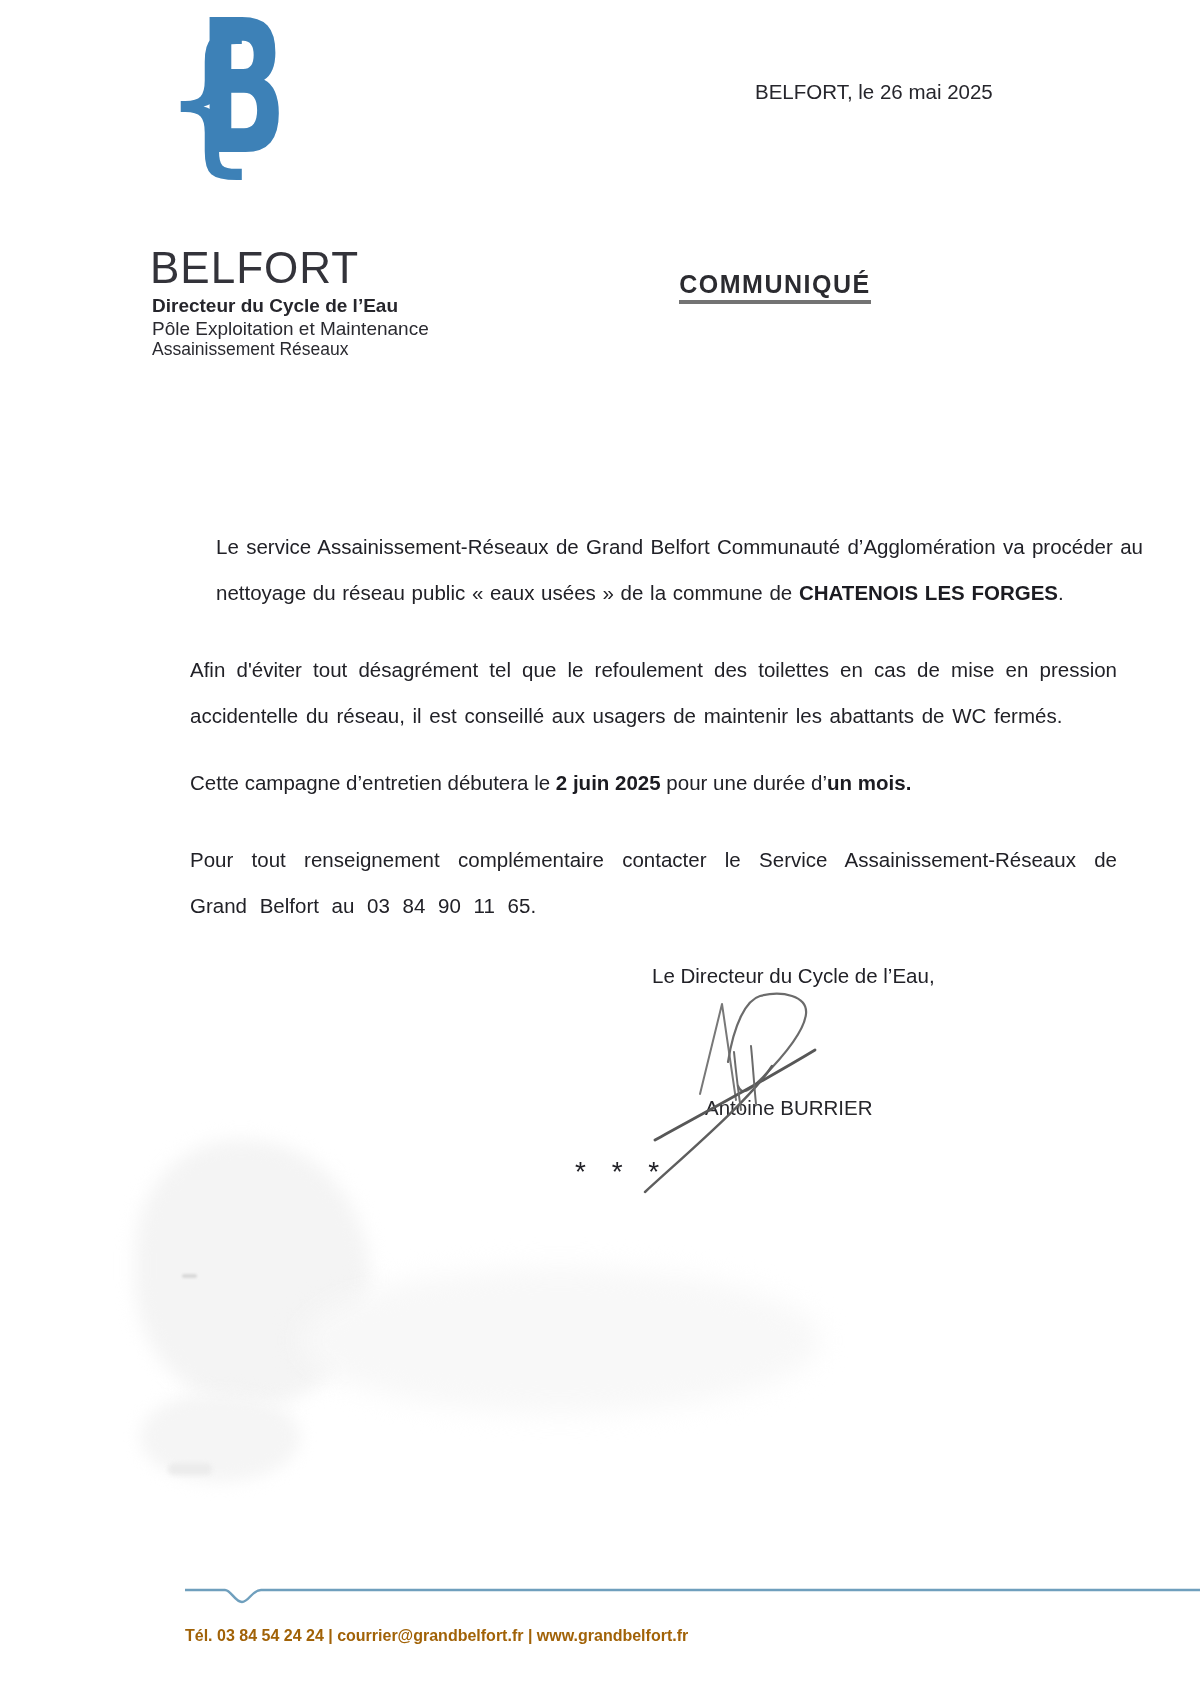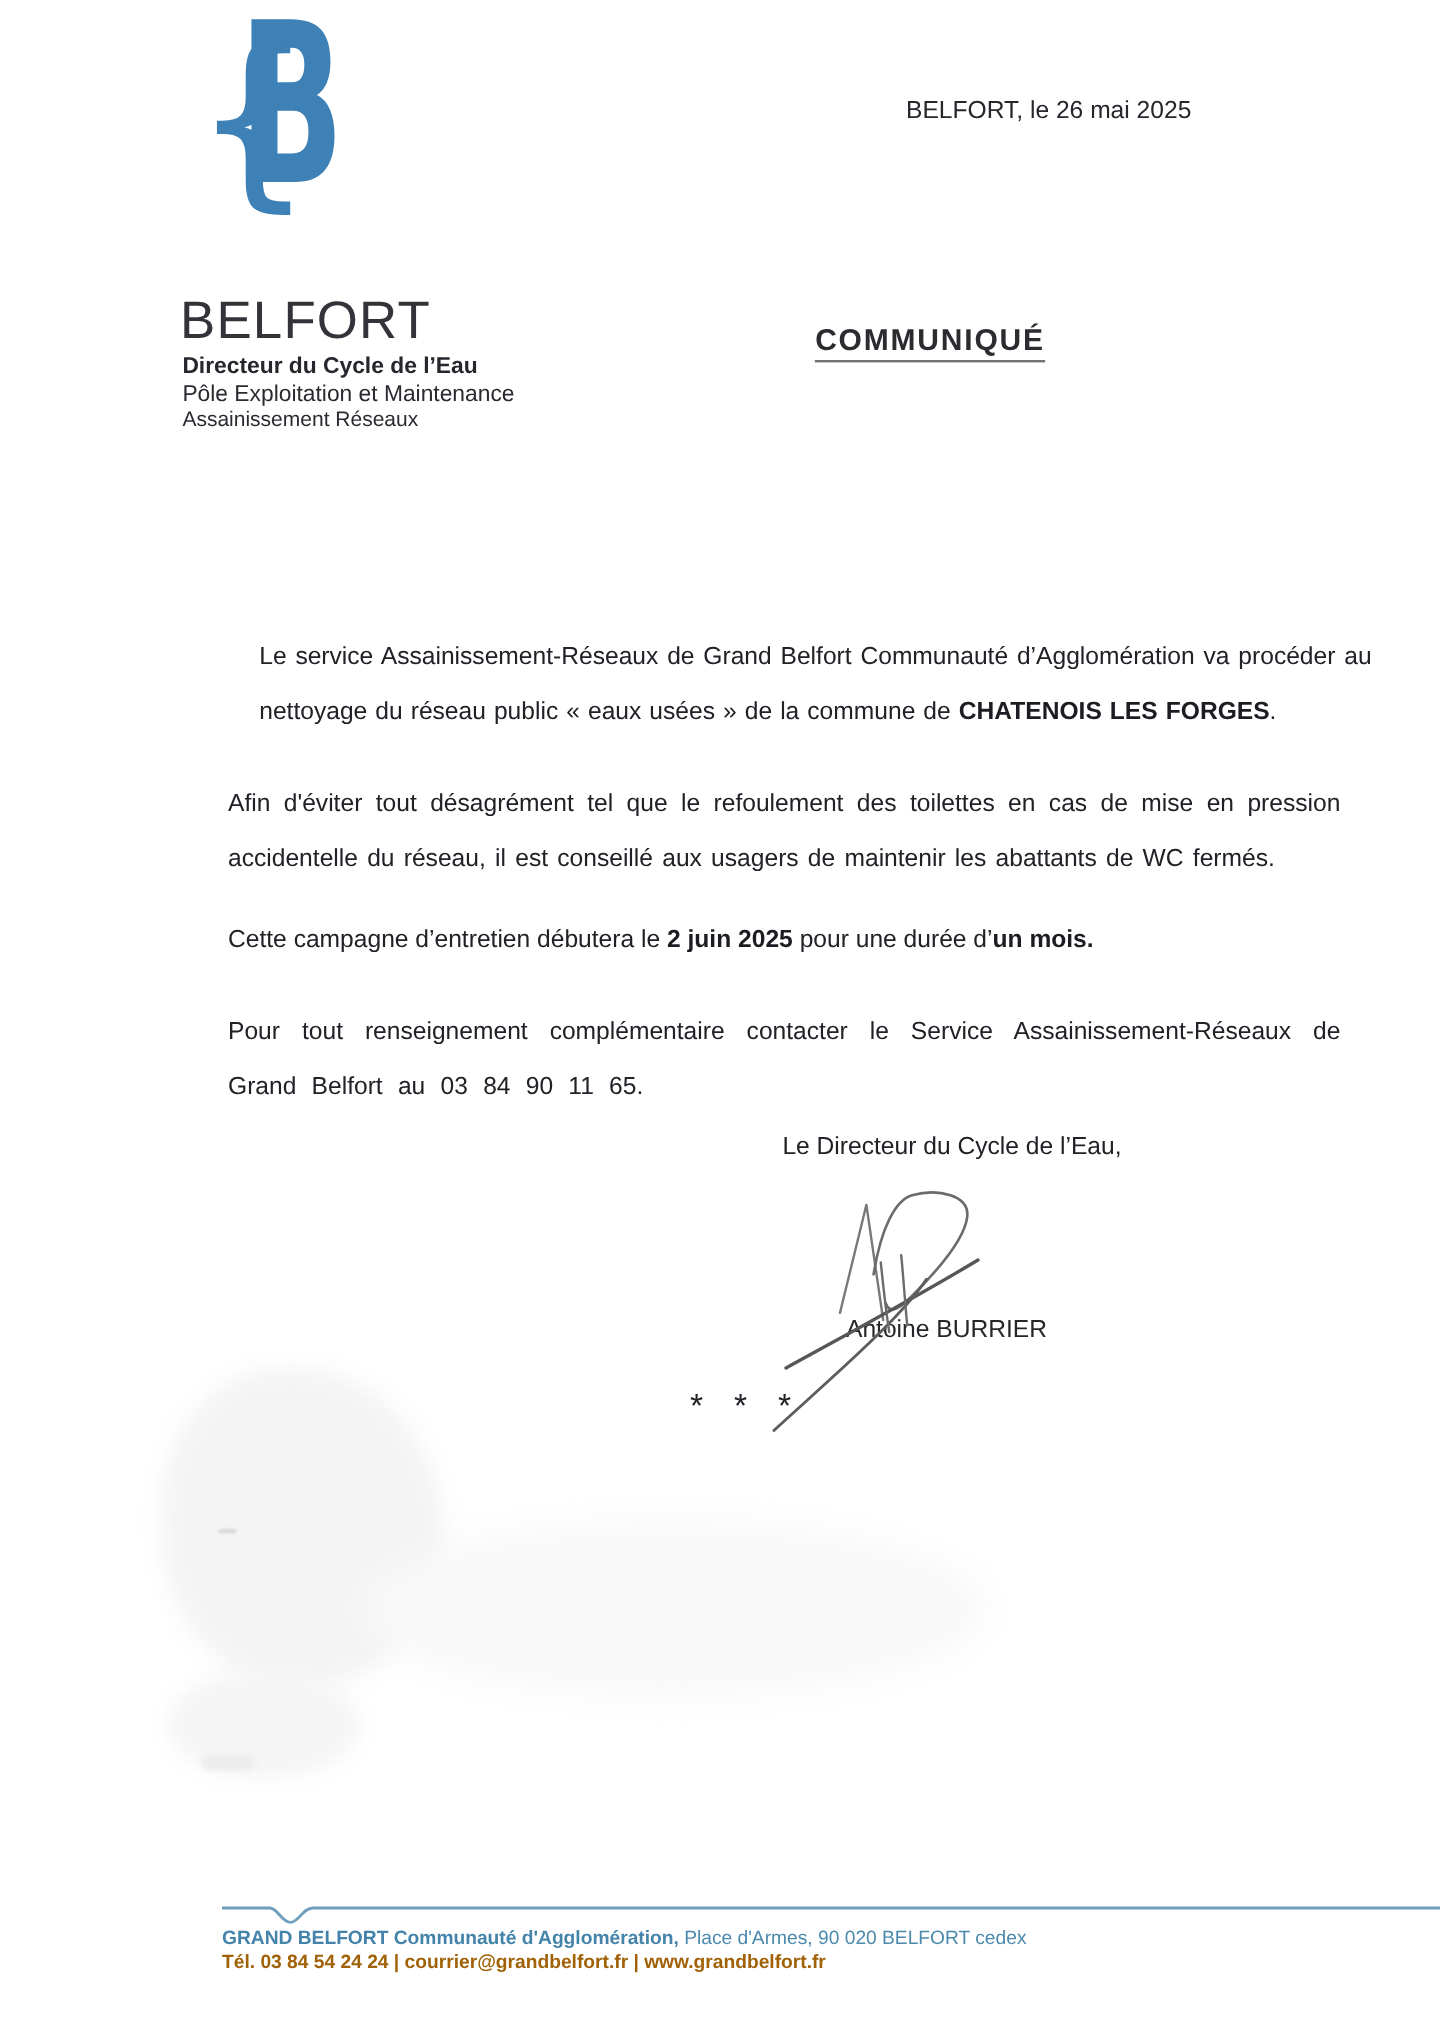--- a/index.html
+++ b/index.html
@@ -19,35 +19,35 @@
   .org-line1{position:absolute;left:149px;top:198px;font-size:47px;font-weight:bold;letter-spacing:2px;color:#2f2f36;}
   .org-line2{position:absolute;left:150px;top:243px;font-size:44px;font-weight:400;letter-spacing:1px;color:#33333a;}
   .dept1{position:absolute;left:152px;top:295px;font-size:19px;font-weight:bold;color:#26262c;}
   .dept2{position:absolute;left:152px;top:318px;font-size:19px;color:#2a2a30;}
   .dept3{position:absolute;left:152px;top:339px;font-size:17.5px;color:#2a2a30;}
   
   .dateline{position:absolute;left:755px;top:80px;font-size:20.5px;color:#26262c;}
   .title-wrap{position:absolute;left:555px;width:440px;text-align:center;}
   .t-main{top:270px;}
   .t-sub{top:332px;}
-  .title-text{display:inline-block;font-weight:bold;color:#2b2b30;border-bottom:2px solid #737373;padding-bottom:1px;}
+  .title-text{display:inline-block;font-weight:bold;color:#2b2b30;border-bottom:4px solid #737373;padding-bottom:1px;}
   .t-main .title-text{font-size:25px;letter-spacing:1.5px;}
   .t-sub  .title-text{font-size:24.5px;letter-spacing:0.5px;}
   
   .para{
     position:absolute;left:190px;width:927px;margin:0;
     font-size:20.5px;line-height:46px;text-align:justify;color:#212127;
   }
   .p1{top:524px;word-spacing:1px;margin-left:26px;}
   .p2{top:647px;word-spacing:2px;}
   .p3{top:760px;}
   .p4{top:837px;word-spacing:7px;}
   .para b{font-weight:bold;color:#1c1c22;}
   
-  .role-line{position:absolute;left:652px;top:944px;font-size:20.5px;color:#212127;}
+  .role-line{position:absolute;left:652px;top:964px;font-size:20.5px;color:#212127;}
   .signer-name{position:absolute;left:705px;top:1096px;font-size:20.5px;color:#26262b;}
   .signature{position:absolute;left:622px;top:988px;width:215px;height:210px;}
   .separator{position:absolute;left:575px;top:1156px;font-size:28px;letter-spacing:9px;color:#222228;font-family:"Liberation Sans",sans-serif;}
   
   .smudge{position:absolute;pointer-events:none;}
   .sm1{left:135px;top:1140px;width:235px;height:265px;background:#f4f4f4;border-radius:45% 55% 50% 50%;filter:blur(9px);}
   .sm2{left:300px;top:1268px;width:520px;height:145px;background:#f8f8f8;border-radius:50%;filter:blur(13px);}
   .sm3{left:140px;top:1392px;width:160px;height:90px;background:#f5f5f5;border-radius:50%;filter:blur(8px);}
   .sm4{left:182px;top:1274px;width:15px;height:4px;background:#d9d9d9;border-radius:2px;filter:blur(1px);}
   .sm5{left:168px;top:1463px;width:44px;height:12px;background:#ececec;border-radius:6px;filter:blur(2px);}
@@ -101,16 +101,15 @@
 
   <div class="smudge sm1"></div>
   <div class="smudge sm2"></div>
   <div class="smudge sm3"></div>
   <div class="smudge sm4"></div>
   <div class="smudge sm5"></div>
 
   <svg class="footer-rule" viewBox="0 0 1015 24" xmlns="http://www.w3.org/2000/svg" preserveAspectRatio="none">
     <path d="M0,8 L40,8 C46,8 50,20 57,20 C64,20 67,8 76,8 L1015,8" fill="none" stroke="#6f9fbd" stroke-width="2.4"></path>
   </svg>
-  <div class="footer-line1"><b>GRAND BELFORT Communauté d'Agglomération,</b><span> Place d'Armes, 90 020 BELFORT cedex</span></div>
   <div class="footer-line2">Tél. 03 84 54 24 24 | courrier@grandbelfort.fr | www.grandbelfort.fr</div>
 
 </div>
 
 </body></html>

